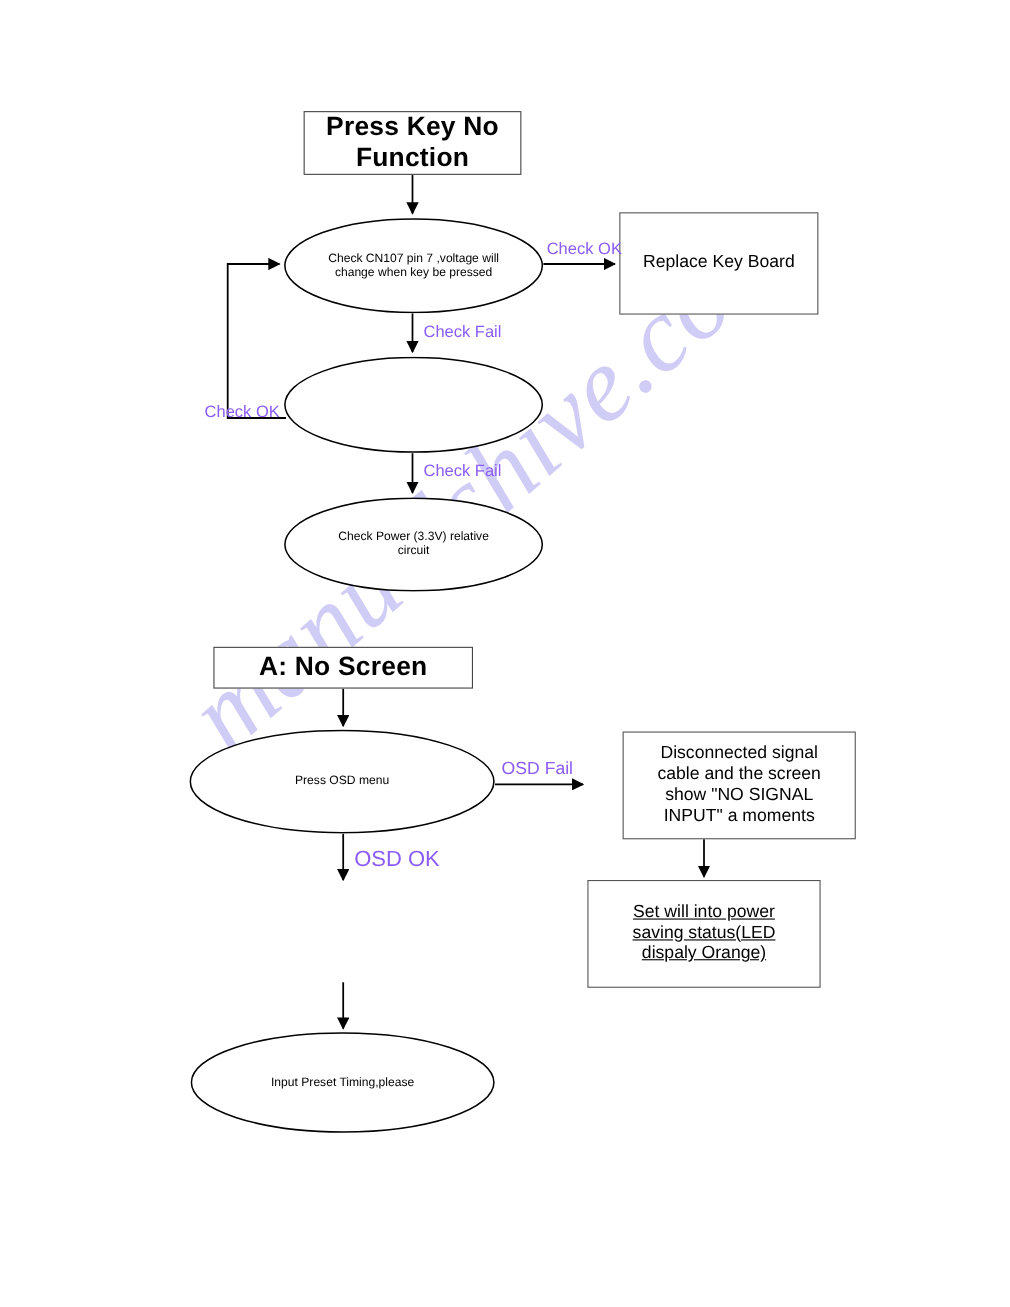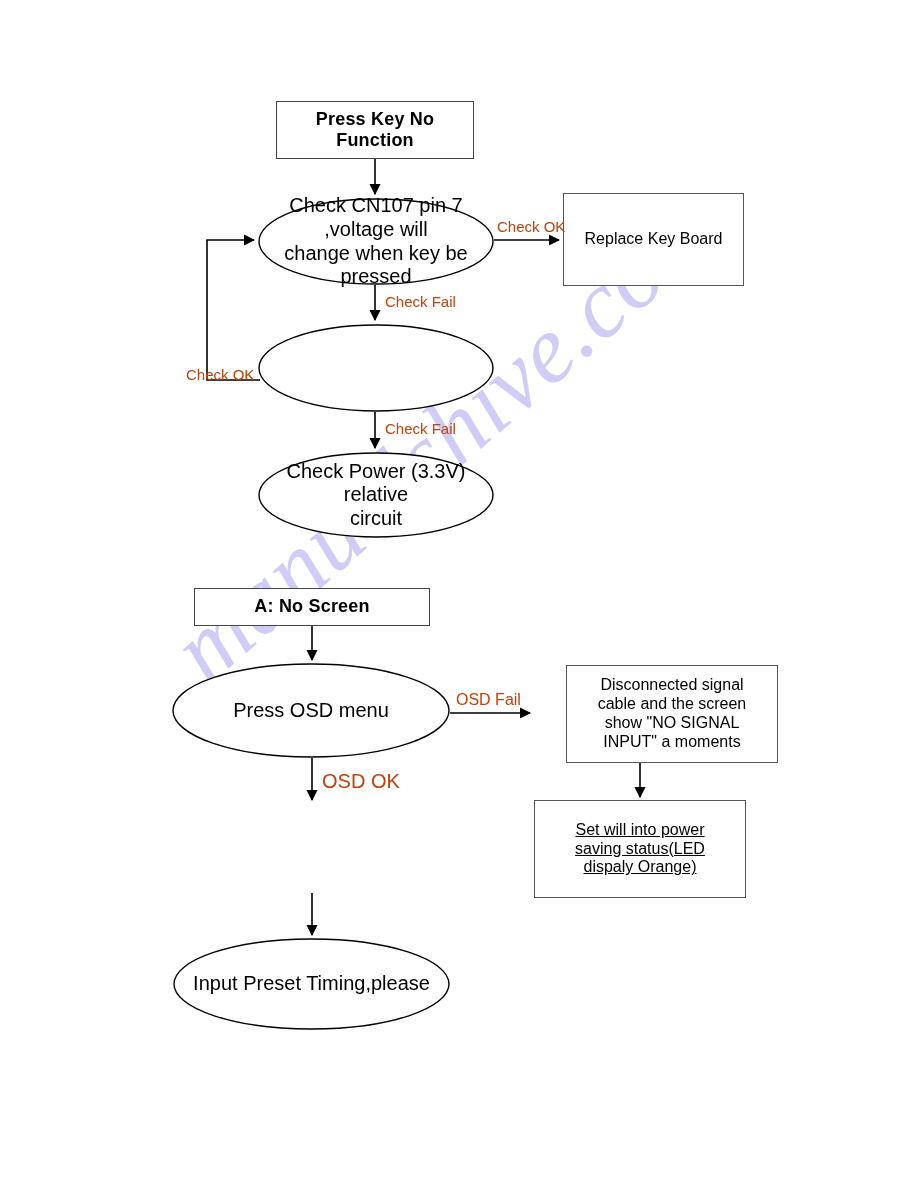--- a/index.html
+++ b/index.html
@@ -70,45 +70,45 @@
     background: #ffffff;
   }
   .box .inner,
   .ellipse .inner {
     display: block;
     line-height: 1.18;
     padding: 0 6px;
   }
   .title-box .inner {
     font-weight: bold;
-    font-size: 18px;
+    font-size: 24px;
     letter-spacing: 0.2px;
   }
   .plain-box .inner {
     font-size: 16px;
   }
   .ellipse {
     background: transparent;
   }
   .ellipse .ell-svg {
     position: absolute;
     left: 0;
     top: 0;
     width: 100%;
     height: 100%;
   }
   .ellipse .inner {
     position: relative;
     z-index: 2;
-    font-size: 20px;
+    font-size: 11px;
   }
   .edge-label {
     position: absolute;
     font-size: 15px;
-    color: #c2410c;
+    color: #8b5cf6;
     white-space: nowrap;
     background: transparent;
     z-index: 20;
   }
   #connectors {
     position: absolute;
     left: 0;
     top: 0;
     width: 918px;
     height: 1188px;

